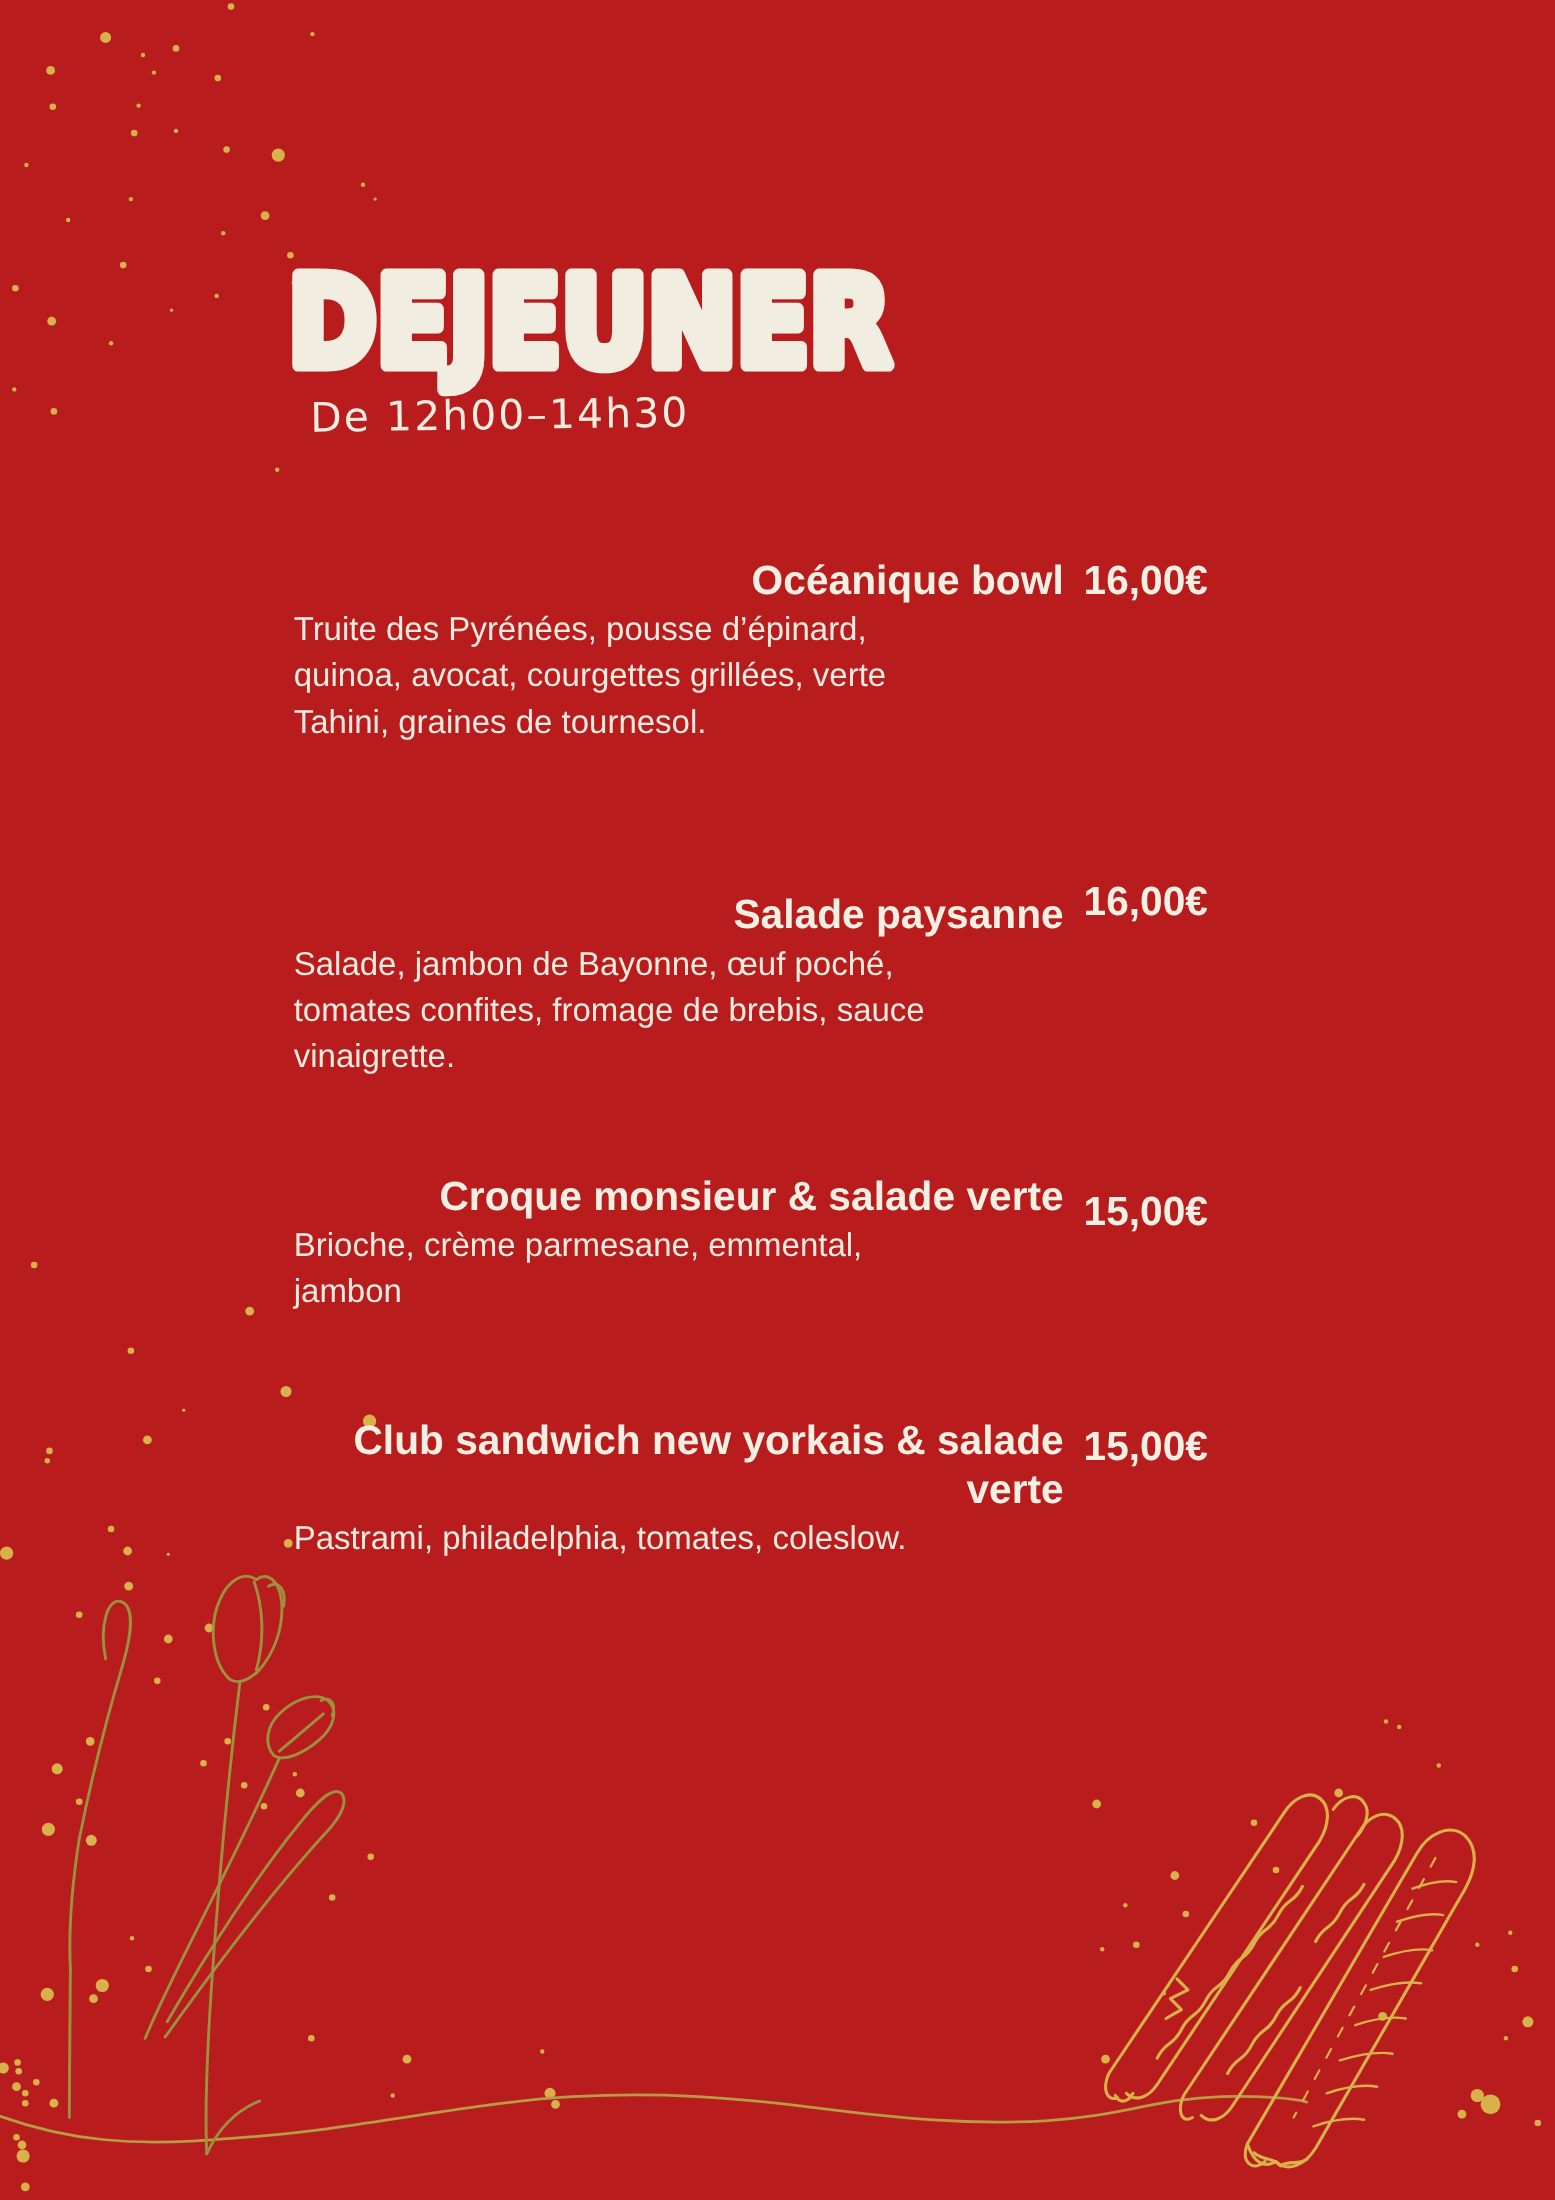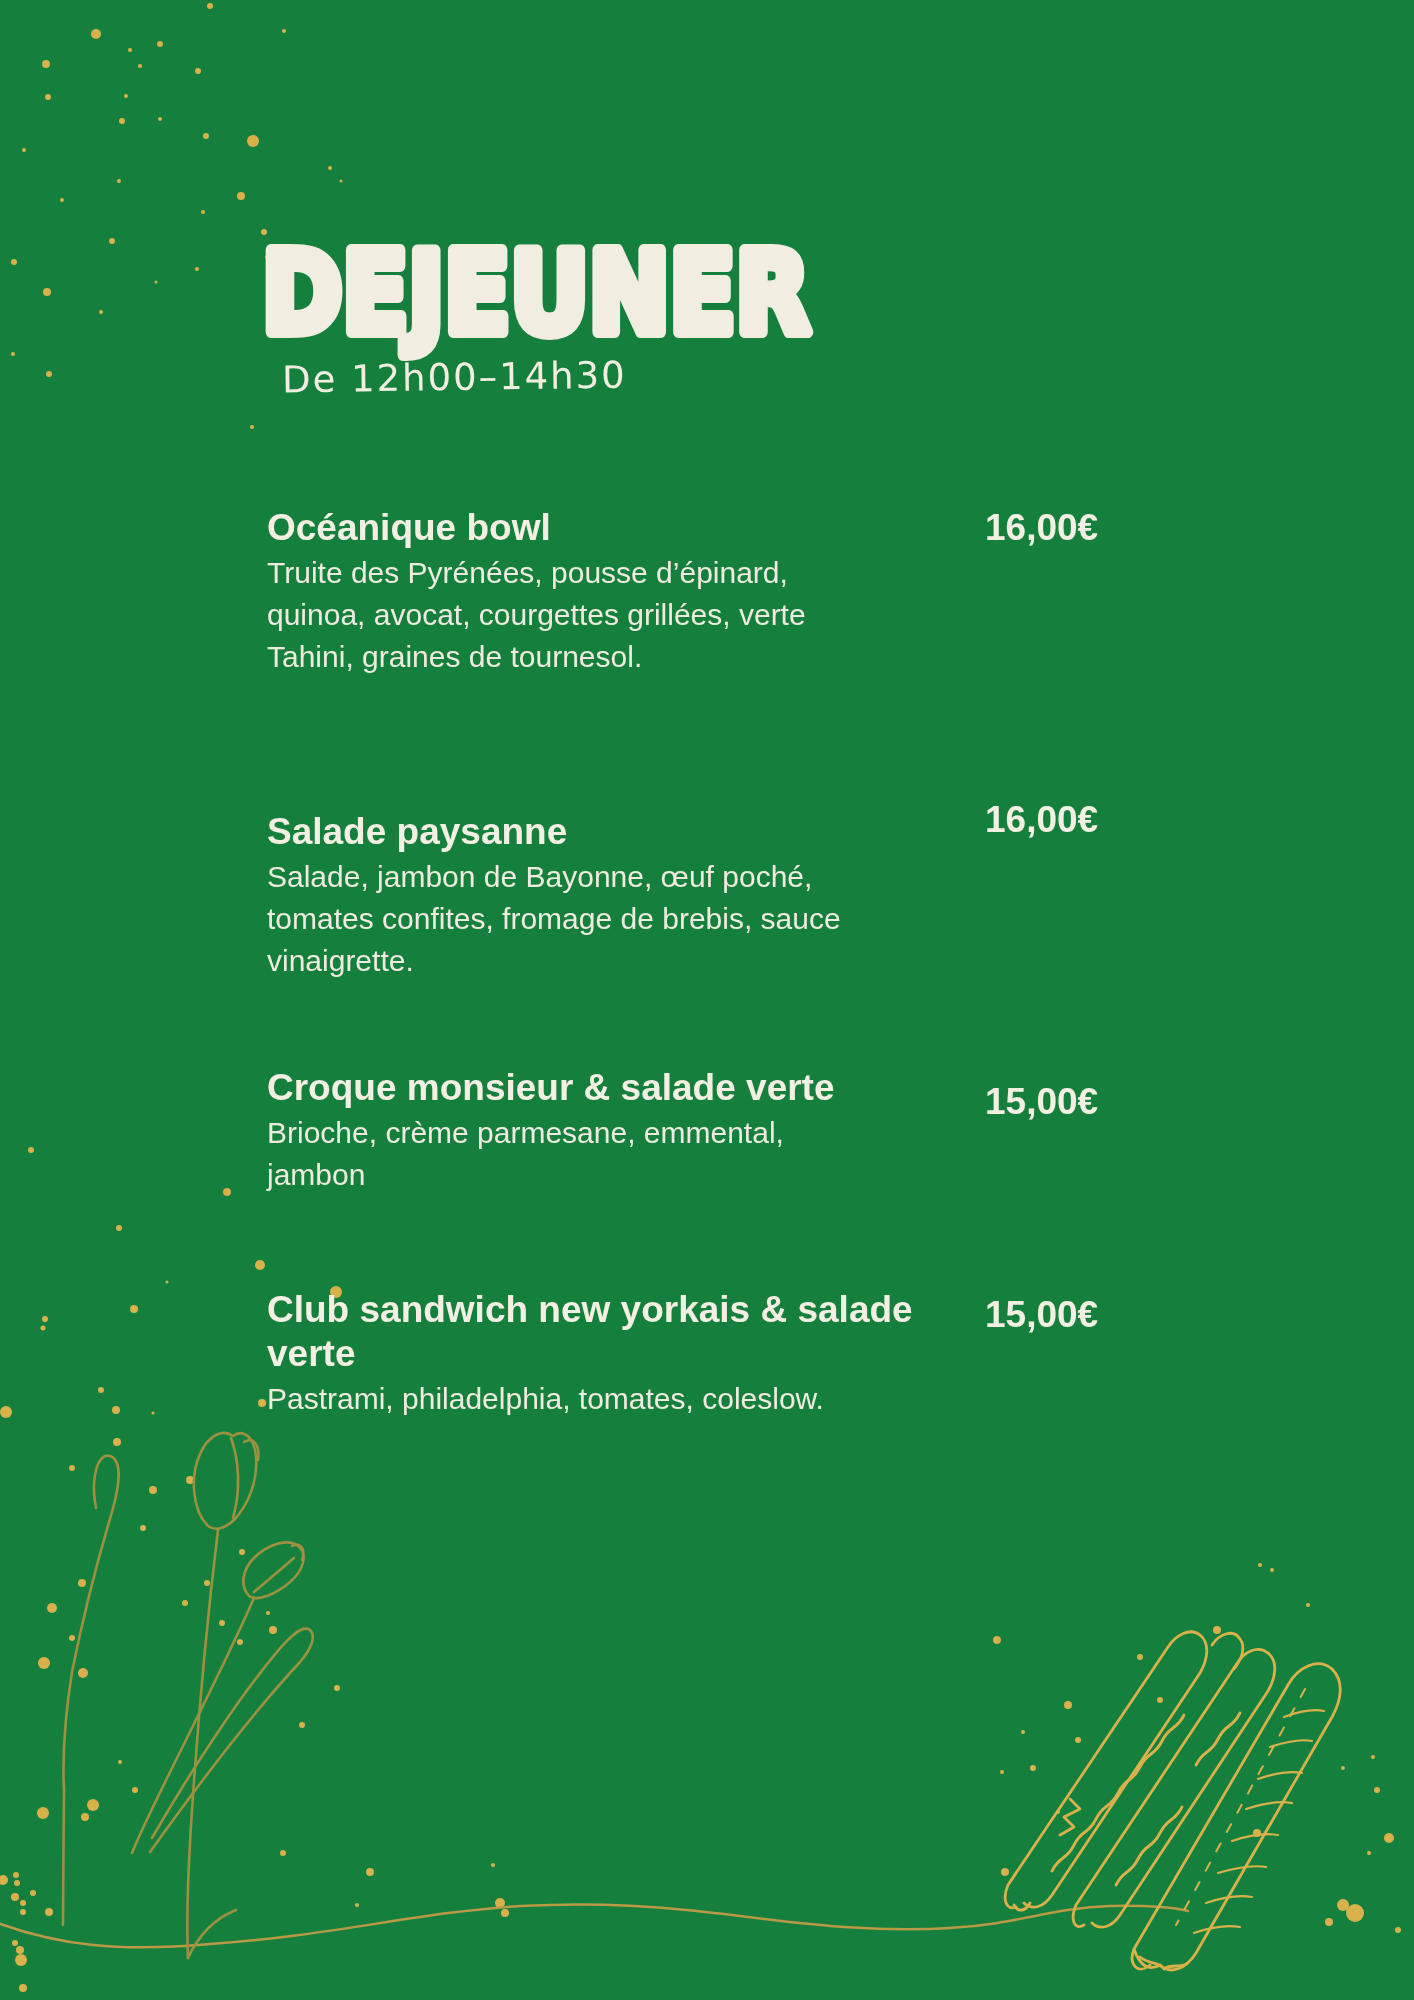--- a/index.html
+++ b/index.html
@@ -1,33 +1,33 @@
 <!DOCTYPE html>
 <html><head>
 <meta charset="utf-8">
 <style>
   html,body{margin:0;padding:0;background:#1d352c;}
   .page{
     position:relative;
     width:1414px;height:2000px;
-    background:#15803d;
+    background:#b91c1c;
     overflow:hidden;
     font-family:"Liberation Sans",sans-serif;
   }
   svg.decor{position:absolute;pointer-events:none;}
   .splatters{left:0;top:0;}
   .title-wrap{position:absolute;left:258px;top:222px;}
   .subtitle{
     position:absolute;left:282px;top:356px;
     font-family:"DejaVu Sans",sans-serif;
     font-size:37px;font-weight:400;letter-spacing:2px;
     color:#f2ede1;transform:rotate(-0.8deg);
   }
   .item{position:absolute;left:267px;width:700px;color:#f0ebe0;}
-  .item-name{margin:0;font-weight:700;font-size:37px;line-height:44px;color:#f4efe3;}
+  .item-name{margin:0;font-weight:700;font-size:37px;line-height:44px;color:#f4efe3;text-align:right;}
   .item-desc{margin:2px 0 0 0;font-size:30px;line-height:42px;font-weight:400;}
   .price{
     position:absolute;left:718px;width:220px;
     font-weight:700;font-size:37px;line-height:44px;color:#f4efe3;
   }
 </style>
 </head>
 <body>
 
 <div class="page">

